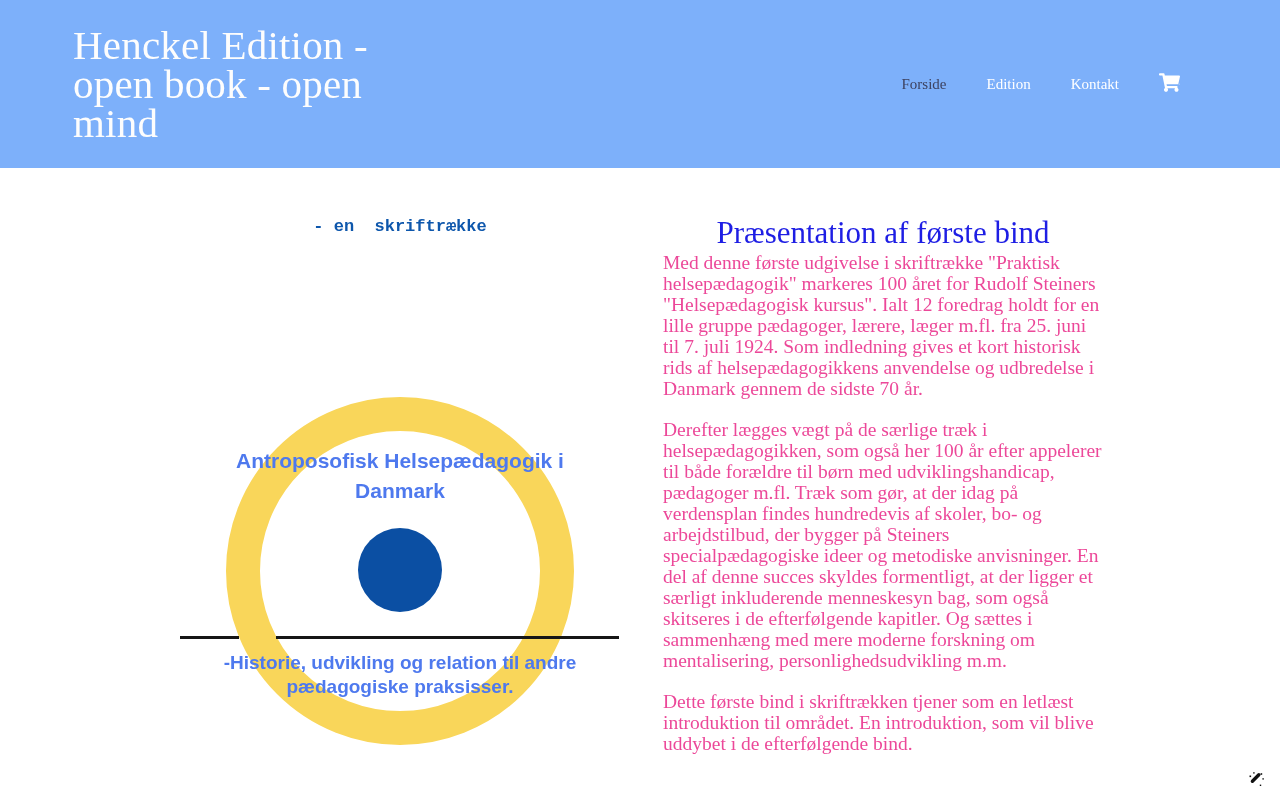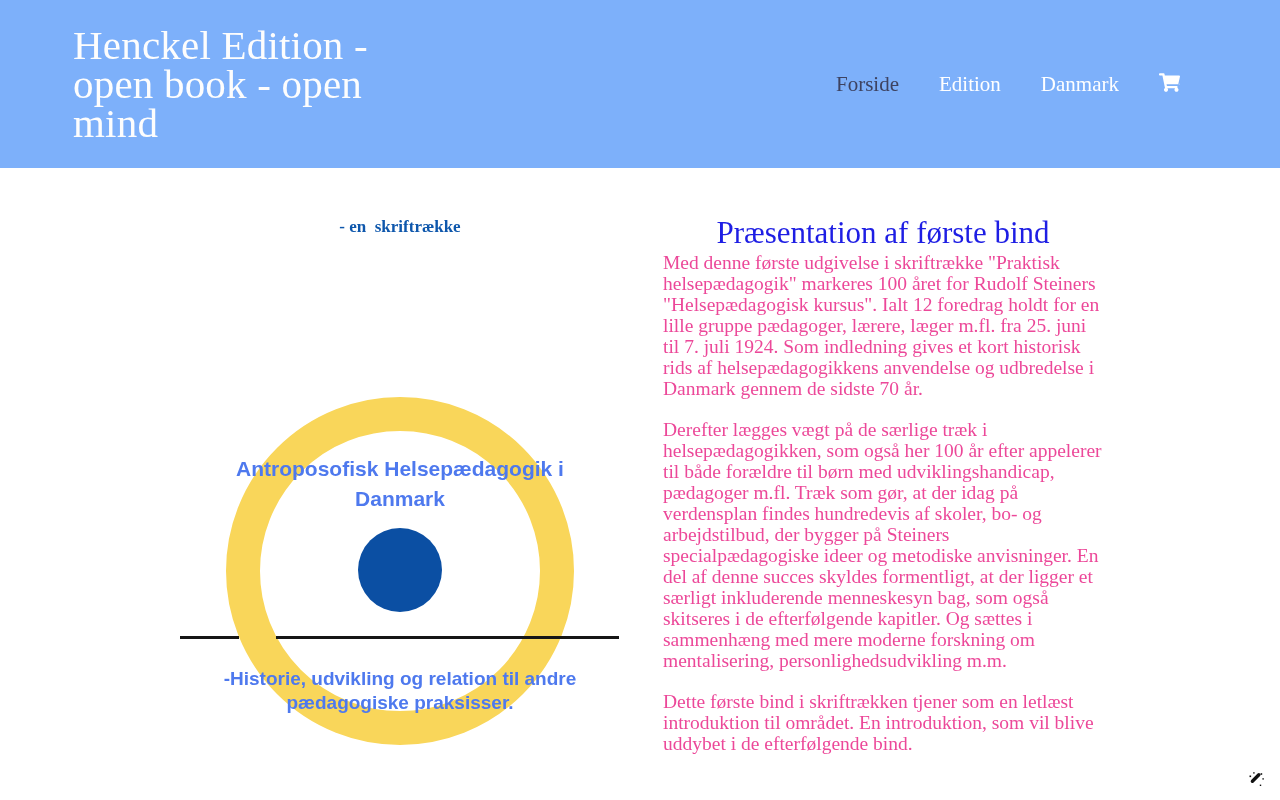--- a/index.html
+++ b/index.html
@@ -18,21 +18,21 @@
   .site-title {
     color: #fdfdfd;
     font-size: 41px;
     font-weight: 400;
     line-height: 39px;
     width: 330px;
     letter-spacing: 0.2px;
   }
   .main-nav { display: flex; align-items: center; gap: 40px; }
   .nav-link {
-    font-size: 21px;
+    font-size: 15px;
     color: #ffffff;
     text-decoration: none;
     cursor: pointer;
     background: none; border: none;
     font-family: "Liberation Serif", serif;
   }
   .nav-link.active { color: #3d4260; }
   .cart-button { background: none; border: none; cursor: pointer; display: flex; align-items: center; }
 
   
@@ -49,37 +49,37 @@
     text-align: center;
     font-family: "Liberation Sans", sans-serif;
     font-weight: 700;
     font-size: 30px;
     line-height: 32px;
     color: #0e57ac;
     letter-spacing: -0.3px;
   }
   .cover-subtitle {
     text-align: center;
-    font-family: Liberation Serif, serif;
+    font-family: Liberation Mono, monospace;
     font-weight: 700;
     font-size: 17px;
     margin-top: 3px;
     color: #0e57ac;
     white-space: pre;
   }
   .ring {
     position: absolute;
     top: 183px; left: 46px;
     width: 348px; height: 348px;
     border: 34px solid #f9d65a;
     border-radius: 50%;
   }
   .ring-label {
     position: absolute;
-    top: 240px; left: 30px; width: 380px;
+    top: 232px; left: 30px; width: 380px;
     text-align: center;
     font-family: "Liberation Sans", sans-serif;
     font-weight: 700;
     font-size: 21px;
     line-height: 30px;
     color: #4e79ee;
   }
   .center-dot {
     position: absolute;
     top: 314px; left: 178px;
@@ -89,21 +89,21 @@
   }
   .divider-a, .divider-b {
     position: absolute;
     top: 422px; height: 2.5px;
     background: #161616;
   }
   .divider-a { left: 0; width: 59px; }
   .divider-b { left: 96px; width: 343px; }
   .cover-caption {
     position: absolute;
-    top: 453px; left: 20px; width: 400px;
+    top: 437px; left: 20px; width: 400px;
     text-align: center;
     font-family: "Liberation Sans", sans-serif;
     font-weight: 700;
     font-size: 19px;
     line-height: 24px;
     color: #4e79ee;
   }
 
   
   .article { width: 440px; flex: none; }
@@ -130,21 +130,21 @@
   }
 </style>
 </head>
 <body>
 
 <header class="site-header">
   <h1 class="site-title">Henckel Edition - open book - open mind</h1>
   <nav class="main-nav">
     <a class="nav-link active">Forside</a>
     <a class="nav-link">Edition</a>
-    <a class="nav-link">Danmark</a>
+    <a class="nav-link">Kontakt</a>
     <button class="cart-button">
       <span>
         <svg width="21" height="19" viewBox="0 0 576 512" aria-hidden="true">
           <path fill="#ffffff" d="M528.12 301.319l47.273-208C578.806 78.301 567.391 64 552.005 64H159.208l-9.166-44.81C147.758 8.021 137.93 0 126.529 0H24C10.745 0 0 10.745 0 24v16c0 13.255 10.745 24 24 24h69.883l70.248 343.435C147.325 417.1 136 435.222 136 456c0 30.928 25.072 56 56 56s56-25.072 56-56c0-15.674-6.447-29.835-16.824-40h209.647C430.447 426.165 424 440.326 424 456c0 30.928 25.072 56 56 56s56-25.072 56-56c0-22.172-12.888-41.332-31.579-50.405l5.517-24.276c3.413-15.018-8.002-29.319-23.396-29.319H218.117l-10.91-48h359.313c11.4 0 21.228-8.021 23.6-19.162z"></path>
         </svg>
       </span>
     </button>
   </nav>
 </header>
 

